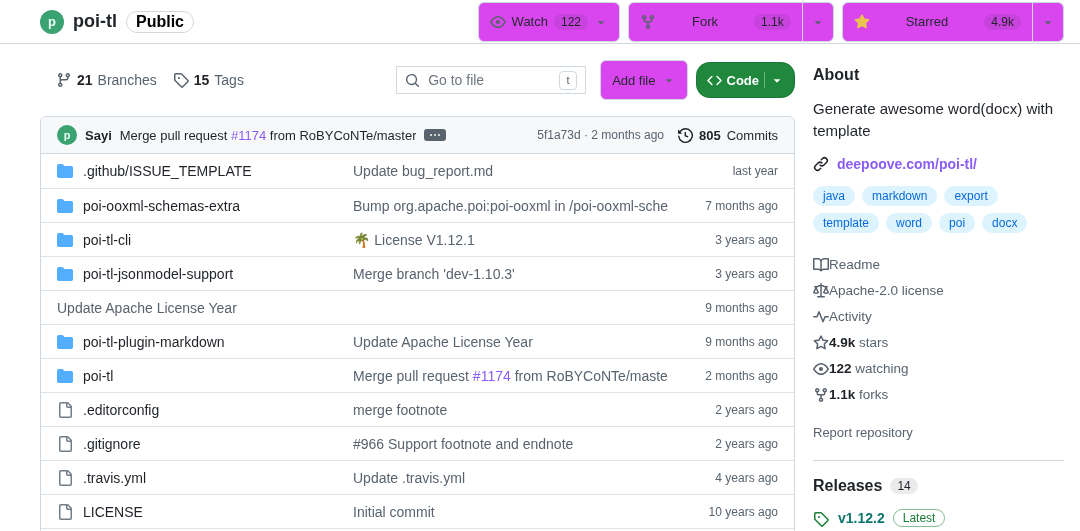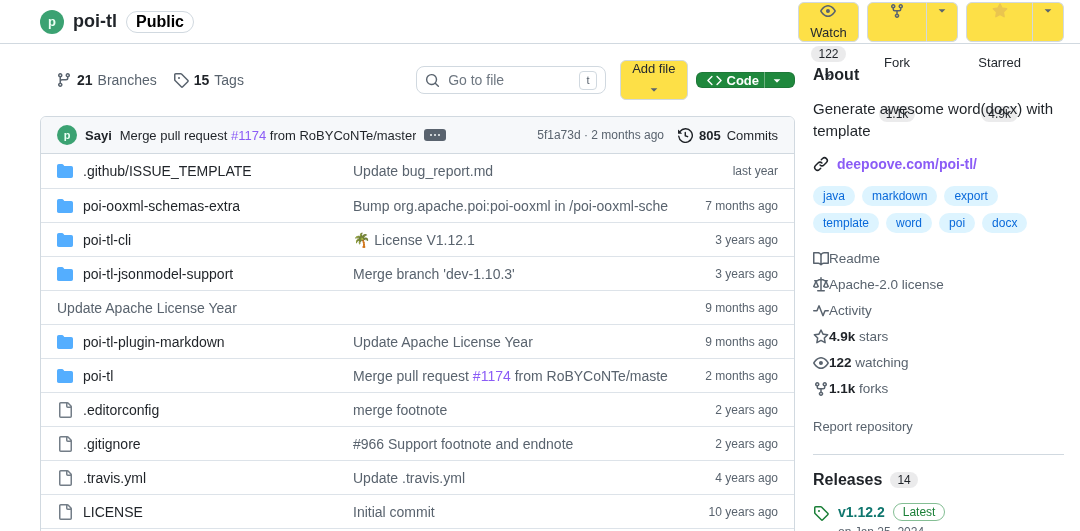--- a/index.html
+++ b/index.html
@@ -25,23 +25,23 @@
     font-size: 13px; font-weight: bold; flex: none;
   }
   .repo-name { font-size: 18px; font-weight: 600; color: #1f2328; }
   .visibility-badge {
     border: 1px solid #d1d9e0; border-radius: 999px;
     font-size: 16px; color: #000000; padding: 1px 9px; font-weight: 700;
   }
   .header-actions { display: flex; align-items: center; gap: 8px; }
   .btn, .btn-seg {
     display: inline-flex; align-items: center; gap: 6px;
-    background: #fde047; border: 1px solid #d1d9e0; border-radius: 6px;
+    background: #d946ef; border: 1px solid #d1d9e0; border-radius: 6px;
     height: 40px; padding: 0 11px; font-size: 13px; font-weight: 500;
-    color: #24292f; cursor: pointer; white-space: nowrap; flex-direction: column;
+    color: #24292f; cursor: pointer; white-space: nowrap;
   }
   .btn-group { display: inline-flex; }
   .btn-group .seg-main { border-radius: 6px 0 0 6px; gap: 36px; }
   .btn-group .seg-caret { border-radius: 0 6px 6px 0; border-left: 0; padding: 0 8px; }
   .muted-ic { color: #59636e; }
   .counter {
     background: rgba(31,35,40,0.09); border-radius: 999px;
     font-size: 12px; font-weight: 500; padding: 1px 7px; color: #1f2328;
   }
 
@@ -52,37 +52,37 @@
 
   
   .toolbar { display: flex; align-items: center; margin-bottom: 16px; }
   .branch-label { font-weight: 600; font-size: 14px; }
   .branches-tags { display: flex; align-items: center; gap: 16px; margin-left: 16px; color: #59636e; }
   .bt-item { display: flex; align-items: center; gap: 5px; font-size: 14px; cursor: pointer; }
   .bt-item b { color: #1f2328; font-weight: 600; }
   .toolbar-spacer { flex: 1; }
   .goto-file {
     display: flex; align-items: center; gap: 8px;
-    width: 190px; height: 28px; border: 1px solid #d1d9e0; border-radius: 8px;
+    width: 190px; height: 28px; border: 1px solid #d1d9e0; border-radius: 0;
     padding: 0 8px; background: #fff; margin-right: 14px;
   }
   .goto-file input {
     border: 0; outline: 0; flex: 1; min-width: 0; font-size: 14px;
     font-family: inherit; color: #1f2328; background: transparent;
   }
   .goto-file input::placeholder { color: #6e7781; }
   .kbd {
     border: 1px solid #d1d9e0; border-radius: 4px; color: #59636e;
     font-size: 11px; width: 18px; height: 19px; display: flex;
     align-items: center; justify-content: center;
   }
   .code-btn {
     display: inline-flex; align-items: center; gap: 5px;
     background: #1f883d; color: #fff; border: 1px solid rgba(31,35,40,0.15);
-    border-radius: 6px; height: 16px; padding: 0 10px;
+    border-radius: 14px; height: 36px; padding: 0 10px;
     font-size: 13px; font-weight: 600; cursor: pointer; margin-left: 8px;
   }
   .code-btn .divider { width: 1px; height: 16px; background: rgba(255,255,255,0.35); }
 
   
   .file-table { border: 1px solid #d1d9e0; border-radius: 6px; overflow: hidden; }
   .commit-header {
     background: #f6f8fa; height: 37px; display: flex; align-items: center;
     padding: 0 16px; gap: 8px; border-bottom: 1px solid #d1d9e0; font-size: 13px;
   }
@@ -110,21 +110,21 @@
   .cell-name .fname { color: #1f2328; cursor: pointer; white-space: nowrap; overflow: hidden; }
   .cell-msg { flex: 1; min-width: 0; color: #59636e; white-space: nowrap; overflow: hidden; cursor: pointer; }
   .cell-date { width: 110px; flex: none; text-align: right; color: #59636e; font-size: 12px; white-space: nowrap; }
   .partial-row { height: 14px; border-top: 1px solid #dde3e9; }
 
   
   .sb-title { font-size: 16px; font-weight: 600; margin: 6px 0 14px; }
   .sb-desc { font-size: 15px; line-height: 1.45; color: #1f2328; margin-bottom: 14px; }
   .sb-link { display: flex; align-items: center; gap: 8px; margin-bottom: 14px; }
   .sb-link a { font-size: 14px; font-weight: 600; }
-  .topics { display: flex; flex-wrap: wrap; gap: 7px; margin-bottom: 18px; }
+  .topics { display: flex; flex-wrap: wrap; gap: 7px; margin-bottom: 24px; }
   .topic-pill {
     background: #ddf4ff; color: #0969da; border-radius: 999px;
     font-size: 12px; font-weight: 500; padding: 3px 10px; cursor: pointer;
   }
   .sb-detail { display: flex; align-items: center; color: #59636e; font-size: 13.5px; margin: 10px 0; cursor: pointer; }
   .sb-detail b { color: #1f2328; font-weight: 600; }
   .report-link { color: #59636e; font-size: 13px; margin: 12px 0 4px; cursor: pointer; display: inline-block; }
   .sb-divider { border: 0; border-top: 1px solid #d1d9e0; margin: 16px 0; }
   .releases-head { display: flex; align-items: center; gap: 8px; margin-bottom: 14px; }
   .releases-head .sb-title { margin: 0; }

